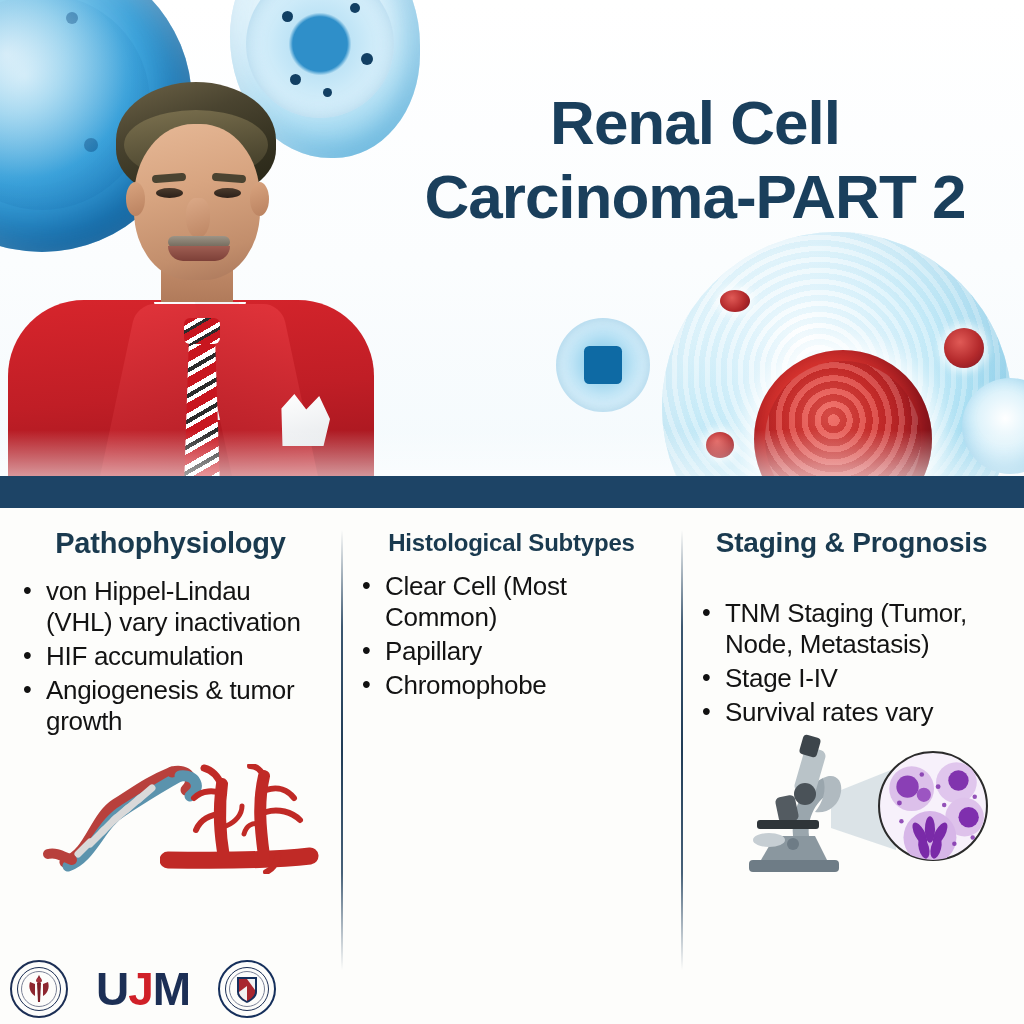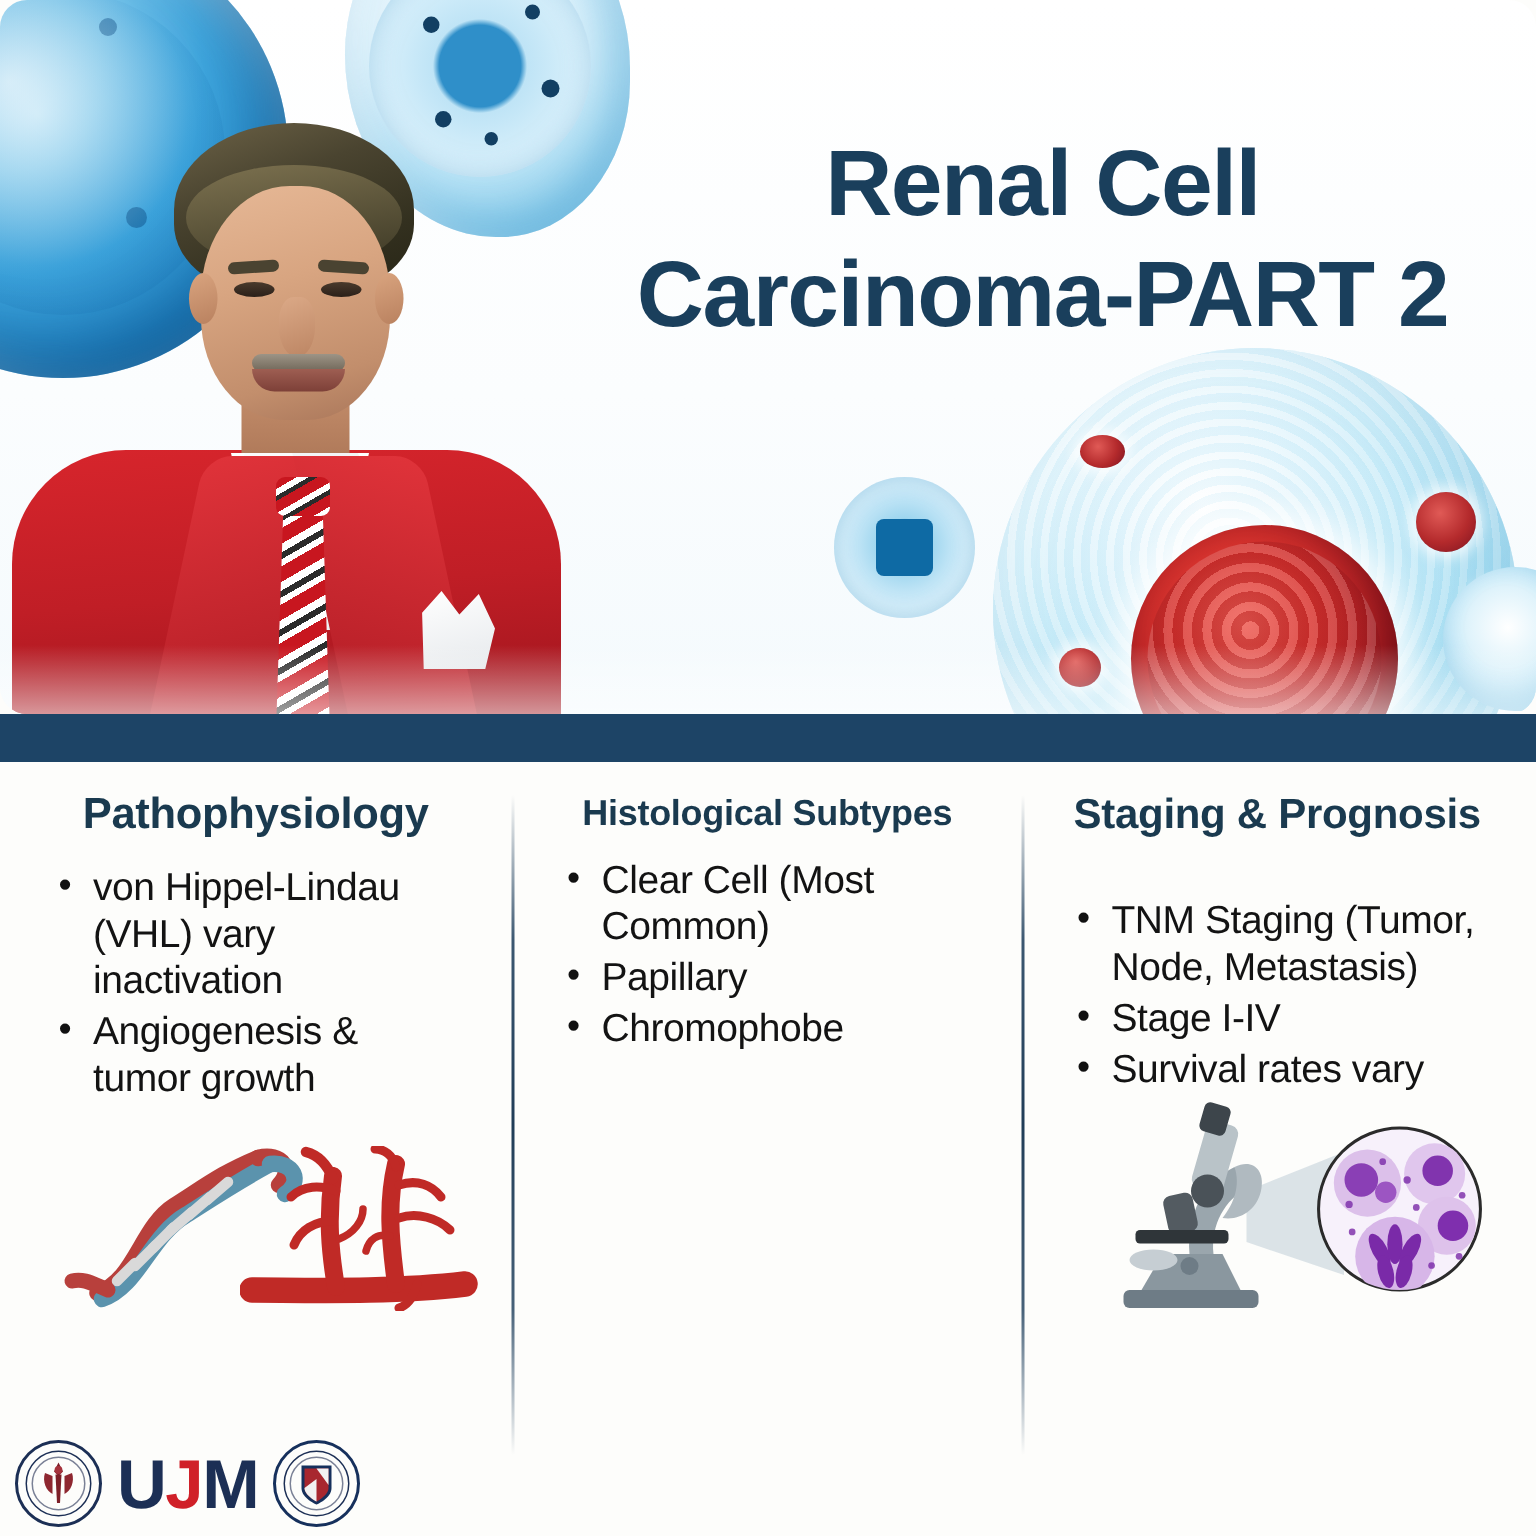--- a/index.html
+++ b/index.html
@@ -6,21 +6,21 @@
   html,body { width:1024px; height:1024px; overflow:hidden; }
   body {
     font-family:"Liberation Sans", sans-serif;
     background:#fdfdfb;
     position:relative;
   }
   #canvas { position:relative; width:1024px; height:1024px; overflow:hidden; background:#fdfdfb; }
 
   
   .hero { position:absolute; left:0; top:0; width:1024px; height:476px; overflow:hidden;
-          background:linear-gradient(180deg,#ffffff 0%,#fbfdfe 55%,#f4fafd 100%);border-radius:18px; }
+          background:linear-gradient(180deg,#ffffff 0%,#fbfdfe 55%,#f4fafd 100%); }
   .hero-bg { position:absolute; inset:0; }
 
   .cell { position:absolute; border-radius:50%; }
 
   
   .cell-tl { left:-108px; top:-48px; width:300px; height:300px;
     background:
       radial-gradient(circle at 38% 34%, #cdeaf8 0%, #8fd0ee 22%, #3ea5dd 48%, #1e7fc0 72%, #1268a8 100%);
     filter:blur(0.4px);
     box-shadow:inset -14px -18px 42px rgba(10,70,120,.45), inset 12px 14px 34px rgba(255,255,255,.55);
@@ -118,21 +118,21 @@
 
   
   .band { position:absolute; left:0; top:476px; width:1024px; height:32px; background:#1d4466; }
 
   
   .columns { position:absolute; left:0; top:508px; width:1024px; height:516px; }
   .vdiv { position:absolute; top:22px; width:2px; height:440px;
     background:linear-gradient(180deg, rgba(30,68,102,0) 0%, rgba(25,58,88,.85) 22%, rgba(20,50,78,.95) 50%, rgba(25,58,88,.8) 78%, rgba(30,68,102,0) 100%); }
   .vdiv.d1 { left:341px; } .vdiv.d2 { left:681px; }
 
-  .col { position:absolute; top:0; width:341px; height:432px; padding:0 26px; }
+  .col { position:absolute; top:0; width:341px; height:432px; padding:0 10px; }
   .col.c1 { left:0; }   .col.c2 { left:341px; }   .col.c3 { left:681px; }
 
   .col-title { text-align:center; color:#1a3a4f; font-weight:bold;
     font-size:29px; line-height:34px; margin-top:18px; letter-spacing:-.2px; }
   .col.c2 .col-title { font-size:24px; }
   .col.c3 .col-title { font-size:28px; }
 
   .bullets { list-style:none; margin-top:16px; padding-left:36px; padding-right:8px; }
   .col.c2 .bullets { margin-top:11px; padding-left:34px; }
   .col.c3 .bullets { margin-top:38px; padding-left:34px; }
@@ -140,21 +140,21 @@
     margin-bottom:3px; letter-spacing:-.3px; }
   .bullets li::before { content:"\2022"; position:absolute; left:-23px; top:-1px; font-size:25px; color:#111; }
 
   
   .ill { position:absolute; }
   .ill-dna { left:20px; bottom:62px; width:290px; height:120px; }
   .ill-micro { left:390px; bottom:58px; width:260px; height:150px; }
 
   
   .footer { position:absolute; left:0; bottom:0; width:1024px; height:72px; }
-  .logo-row { position:absolute; left:10px; top:8px; display:flex; align-items:center; gap:10px; }
+  .logo-row { position:absolute; left:10px; top:8px; display:flex; align-items:center; gap:28px; }
   .seal { width:58px; height:58px; border-radius:50%; position:relative;
     background:#fdfdfb; border:2px solid #1c2f55; }
   .seal .ring { position:absolute; inset:5px; border-radius:50%; border:1px solid #1c2f55; }
   .seal .ring2 { position:absolute; inset:9px; border-radius:50%; border:1px solid #7a8196; }
   .seal .emblem { position:absolute; left:50%; top:50%; transform:translate(-50%,-50%);
     width:26px; height:30px; }
   .ujm { font-size:46px; font-weight:bold; letter-spacing:-1px; line-height:1; }
   .ujm .u { color:#1c2f55; } .ujm .j { color:#d02028; } .ujm .m { color:#1c2f55; }
   .seal.s2 { border-color:#16305c; }
 </style>
@@ -234,20 +234,21 @@
 
   <div class="columns">
 
     <div class="vdiv d1"></div>
     <div class="vdiv d2"></div>
 
     <div class="col c1">
       <div class="col-title">Pathophysiology</div>
       <ul class="bullets">
         <li>von Hippel-Lindau (VHL) vary inactivation</li>
+        <li>HIF accumulation</li>
         <li>Angiogenesis &amp; tumor growth</li>
       </ul>
 
       <div class="ill ill-dna">
         <svg viewBox="0 0 290 120" width="290" height="120">
           <g stroke-linecap="round">
             <path d="M45 104 C 70 96, 74 60, 96 46 C 118 32, 128 24, 152 14" stroke="#b8403c" stroke-width="11" fill="none"></path>
             <path d="M48 108 C 72 100, 80 66, 104 52 C 126 38, 138 30, 160 18" stroke="#5b93ad" stroke-width="11" fill="none"></path>
             <path d="M152 14 C 168 10, 176 22, 166 32" stroke="#b8403c" stroke-width="11" fill="none"></path>
             <path d="M160 18 C 176 16, 182 30, 170 38" stroke="#5b93ad" stroke-width="11" fill="none"></path>

